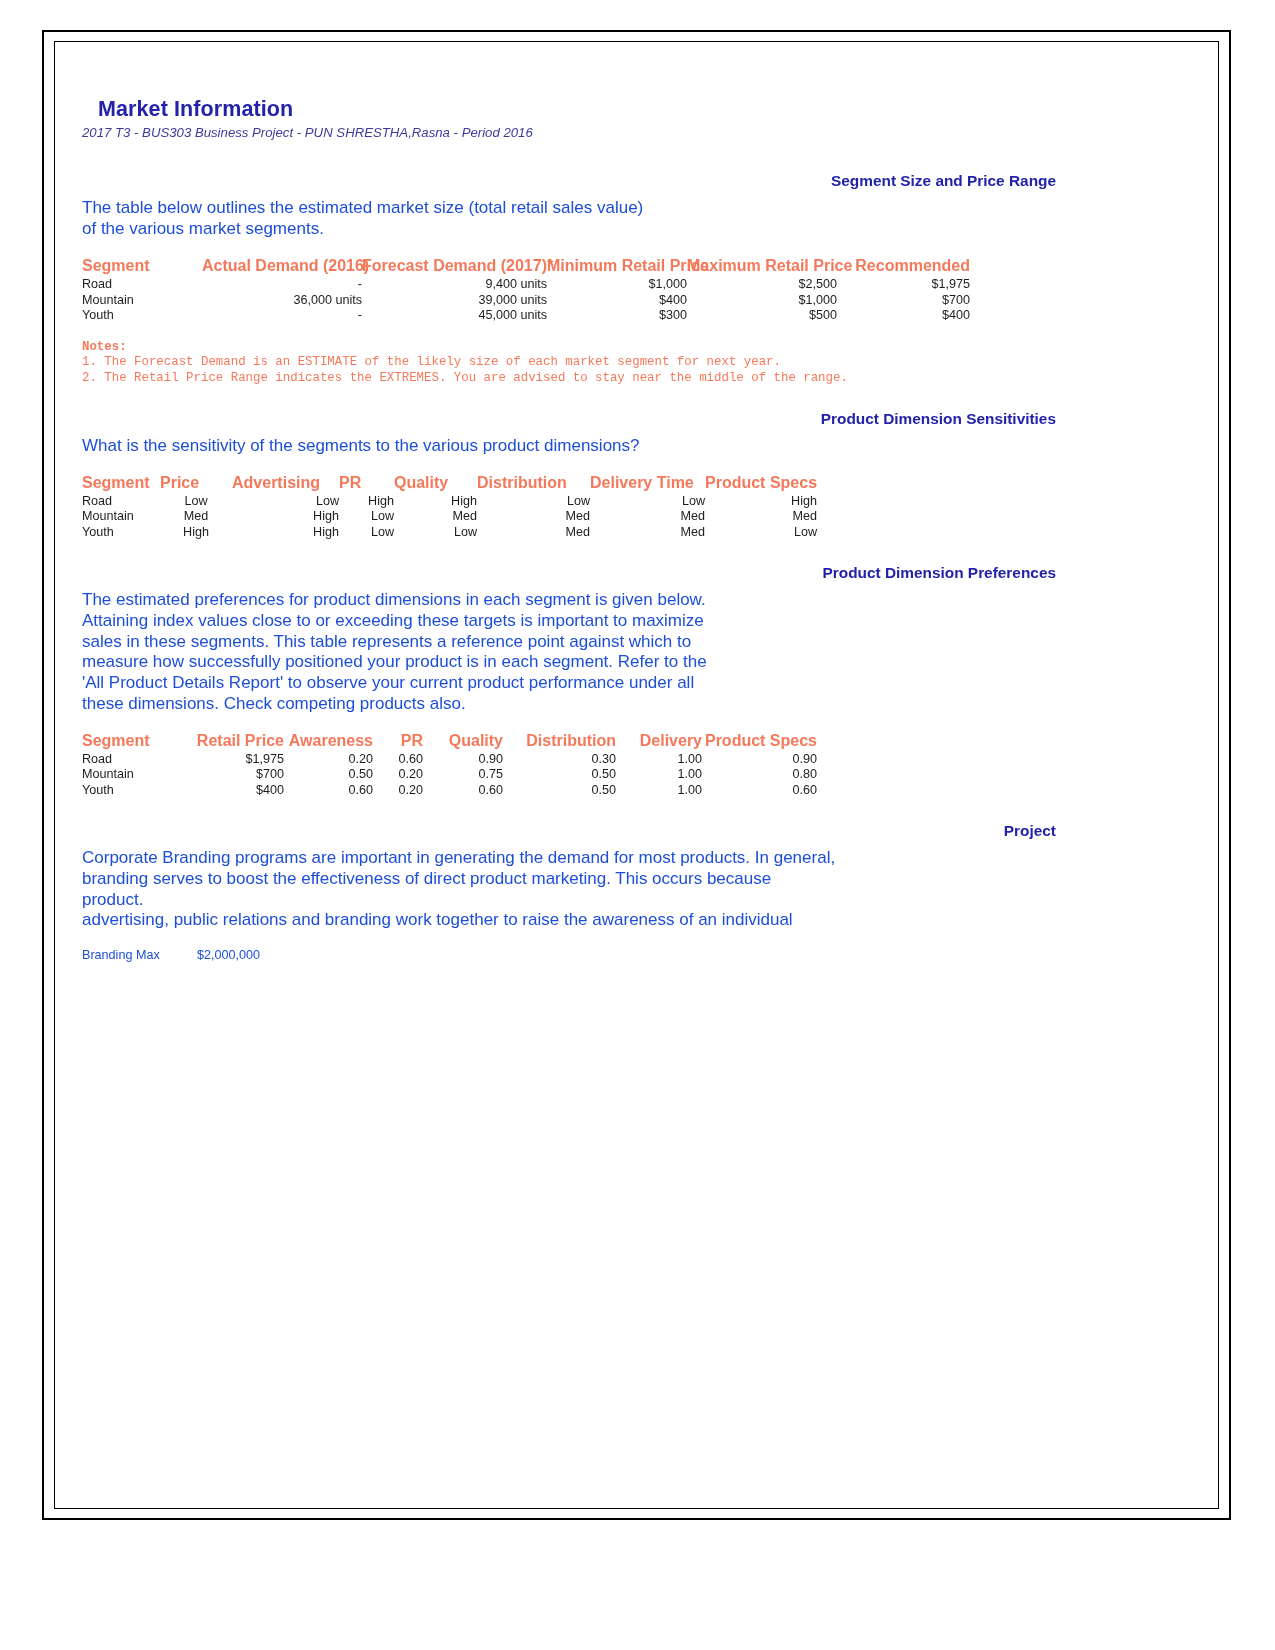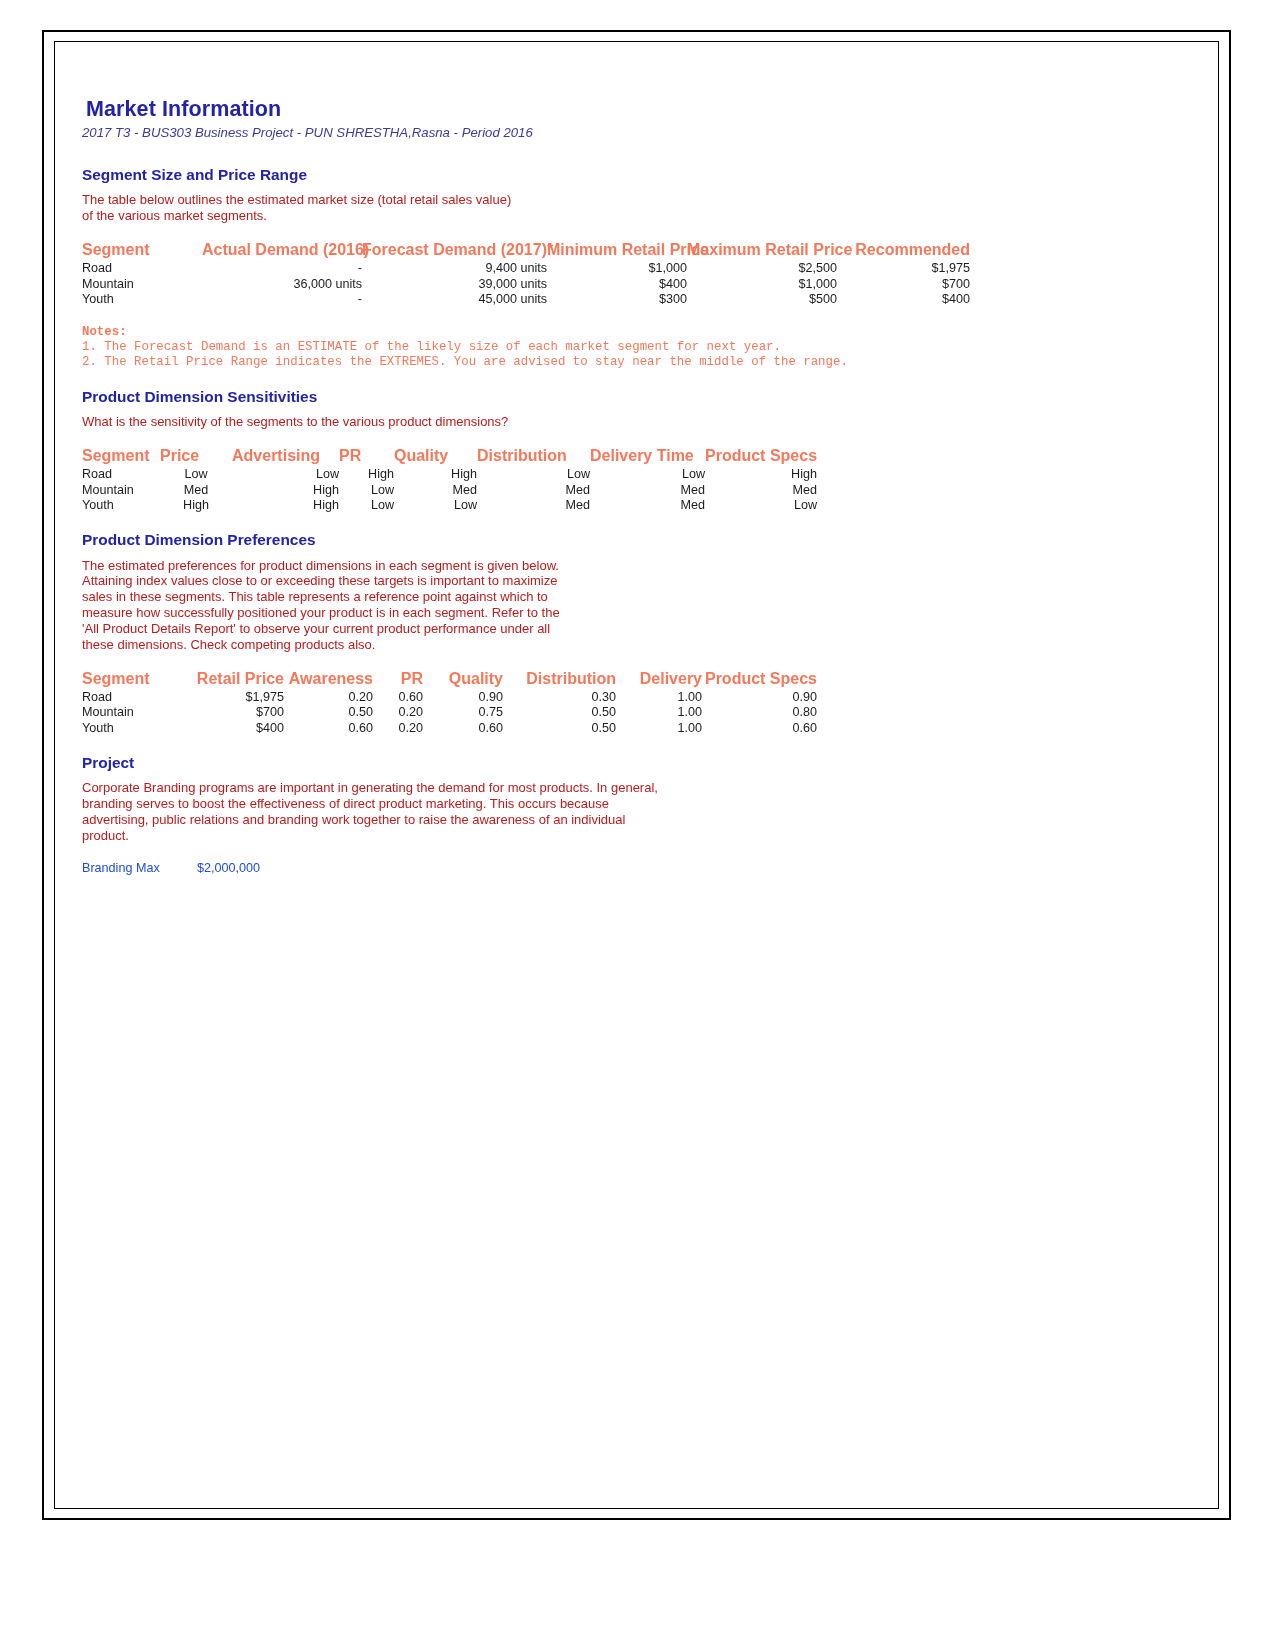--- a/index.html
+++ b/index.html
@@ -45,41 +45,42 @@
     width: 980px;
     color: #222222;
   }
 
   
   .doc-title {
     font-size: 21.5px;
     font-weight: bold;
     color: #2222aa;
     letter-spacing: 0.1px;
-    margin: 0 0 3px 4px;
+    margin: 0 0 3px 16px;
     line-height: 1.12;
   }
   .doc-subtitle {
     font-size: 13.2px;
     color: #3b3b9e;
     margin: 0 0 0 0;
     line-height: 1.3;
     font-style: italic;
   }
 
   .section-heading {
     font-size: 15.4px;
     font-weight: bold;
     color: #2222aa;
     line-height: 1.25;
-    margin: 0;
+    margin: 6px;
+    text-align: right;
   }
   .section-intro {
-    font-size: 13px;
-    color: #b91c1c;
+    font-size: 17px;
+    color: #1d4ed8;
     line-height: 1.22;
     margin: 8px 0 0 0;
   }
   .section-intro p { margin: 0; }
 
   .spacer-lg { height: 24px; }
   .spacer-md { height: 17px; }
 
   
   table.dtable {
@@ -367,22 +368,22 @@
       </tr>
     </tbody>
   </table>
 
   <div class="spacer-md"></div>
 
   <h2 class="section-heading">Project</h2>
   <div class="section-intro">
     <p>Corporate Branding programs are important in generating the demand for most products. In general,</p>
     <p>branding serves to boost the effectiveness of direct product marketing. This occurs because</p>
+    <p>product.</p>
     <p>advertising, public relations and branding work together to raise the awareness of an individual</p>
-    <p>product.</p>
   </div>
 
   <div class="spacer-md"></div>
 
   <div class="branding-max">
     <span class="bm-label">Branding Max</span>
     <span class="bm-value">$2,000,000</span>
   </div>
 
 </div>

